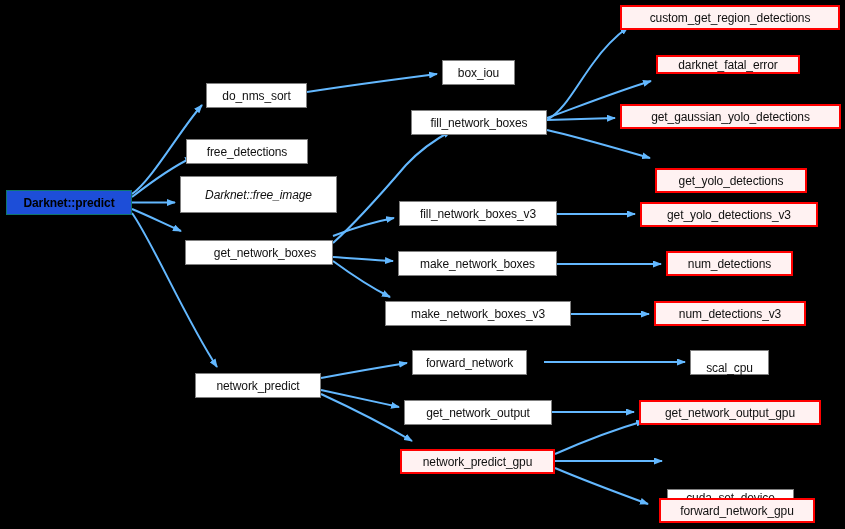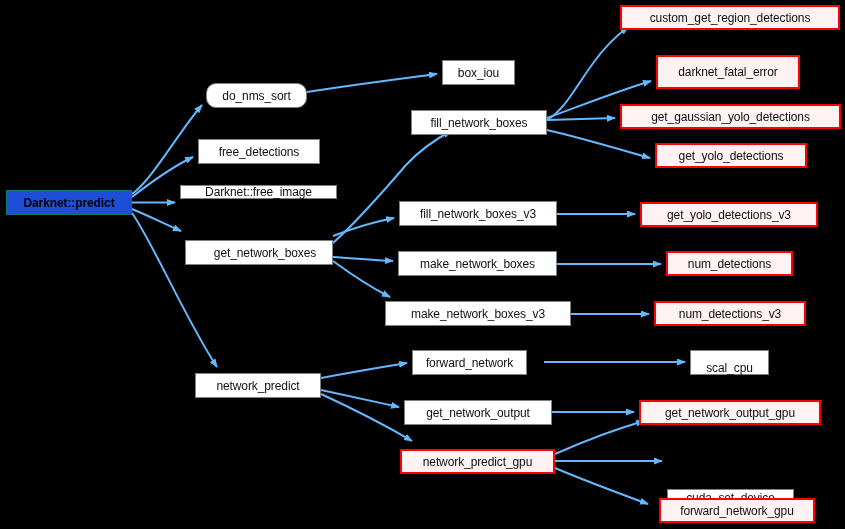--- a/index.html
+++ b/index.html
@@ -95,27 +95,27 @@
         <path d="M555,454 C580,443 616,429 644,421" fill="none" stroke="#63b8ff" stroke-width="2" marker-end="url(#arrowhead)"></path>
         <path d="M555,461 L662,461" fill="none" stroke="#63b8ff" stroke-width="2" marker-end="url(#arrowhead)"></path>
         <path d="M555,468 C581,479 618,493 648,504" fill="none" stroke="#63b8ff" stroke-width="2" marker-end="url(#arrowhead)"></path>
       </g>
   </svg>
 
   <div id="nodes-group">
       <div class="node root" style="left: 6px; top: 190px; width: 126px; height: 25px;">
         <span class="node-label">Darknet::predict</span>
       </div>
-      <div class="node plain" style="left: 206px; top: 83px; width: 101px; height: 25px; border-radius: 10px;">
+      <div class="node plain" style="left: 206px; top: 83px; width: 101px; height: 25px;">
         <span class="node-label">do_nms_sort</span>
       </div>
-      <div class="node plain" style="left: 198px; top: 139px; width: 122px; height: 25px;">
+      <div class="node plain" style="left: 186px; top: 139px; width: 122px; height: 25px;">
         <span class="node-label">free_detections</span>
       </div>
-      <div class="node plain" style="left: 180px; top: 185px; width: 157px; height: 14px;">
+      <div class="node plain" style="left: 180px; top: 176px; width: 157px; height: 37px; font-style: italic;">
         <span class="node-label">Darknet::free_image</span>
       </div>
       <div class="node plain" style="left: 185px; top: 240px; width: 148px; height: 25px; padding-left: 12px;">
         <span class="node-label">get_network_boxes</span>
       </div>
       <div class="node plain" style="left: 195px; top: 373px; width: 126px; height: 25px;">
         <span class="node-label">network_predict</span>
       </div>
       <div class="node plain" style="left: 442px; top: 60px; width: 73px; height: 25px;">
         <span class="node-label">box_iou</span>
@@ -137,27 +137,27 @@
       </div>
       <div class="node plain" style="left: 404px; top: 400px; width: 148px; height: 25px;">
         <span class="node-label">get_network_output</span>
       </div>
       <div class="node redout" style="left: 400px; top: 449px; width: 155px; height: 25px;">
         <span class="node-label">network_predict_gpu</span>
       </div>
       <div class="node redout" style="left: 620px; top: 5px; width: 220px; height: 25px;">
         <span class="node-label">custom_get_region_detections</span>
       </div>
-      <div class="node redout" style="left: 656px; top: 55px; width: 144px; height: 34px;">
+      <div class="node redout" style="left: 656px; top: 55px; width: 144px; height: 19px;">
         <span class="node-label">darknet_fatal_error</span>
       </div>
       <div class="node redout" style="left: 620px; top: 104px; width: 221px; height: 25px;">
         <span class="node-label">get_gaussian_yolo_detections</span>
       </div>
-      <div class="node redout" style="left: 655px; top: 143px; width: 152px; height: 25px;">
+      <div class="node redout" style="left: 655px; top: 168px; width: 152px; height: 25px;">
         <span class="node-label">get_yolo_detections</span>
       </div>
       <div class="node redout" style="left: 640px; top: 202px; width: 178px; height: 25px;">
         <span class="node-label">get_yolo_detections_v3</span>
       </div>
       <div class="node redout" style="left: 666px; top: 251px; width: 127px; height: 25px;">
         <span class="node-label">num_detections</span>
       </div>
       <div class="node redout" style="left: 654px; top: 301px; width: 152px; height: 25px;">
         <span class="node-label">num_detections_v3</span>

